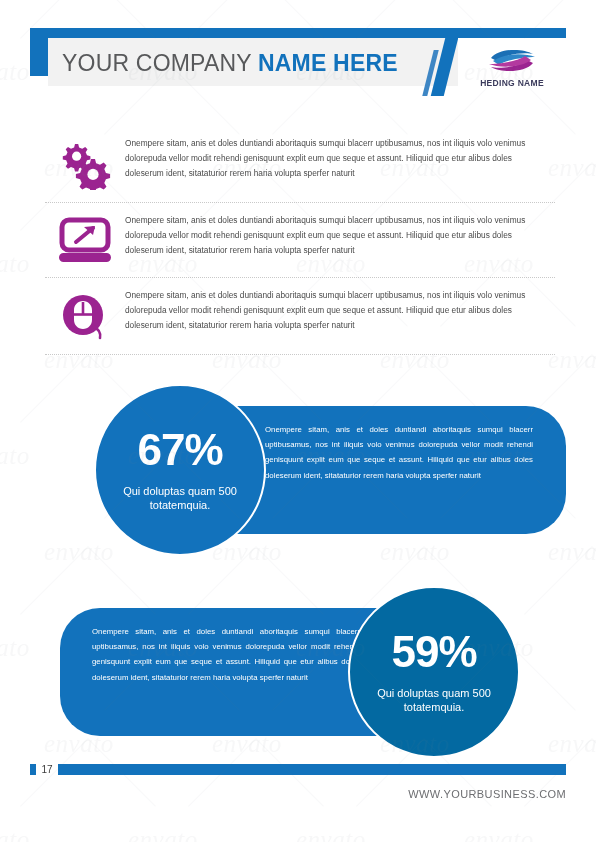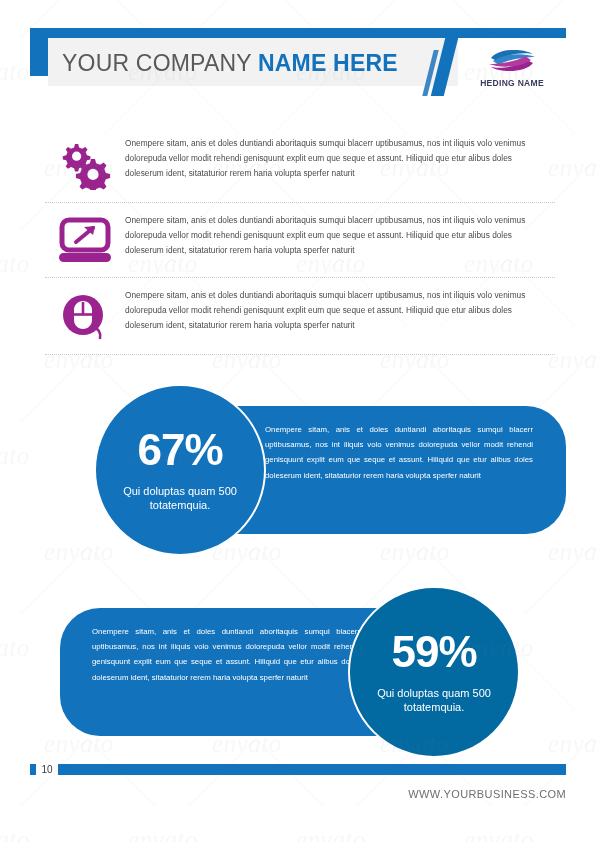--- a/index.html
+++ b/index.html
@@ -356,21 +356,21 @@
     <div class="bar-2-text">Onempere sitam, anis et doles duntiandi aboritaquis sumqui blacerr uptibusamus, nos int iliquis volo venimus dolorepuda vellor modit rehendi genisquunt explit eum que seque et assunt. Hiliquid que etur alibus doles doleserum ident, sitataturior rerem haria volupta sperfer naturit</div>
     <div class="circle-2">
       <div class="stat-pct">59%</div>
       <div class="stat-caption">Qui doluptas quam 500 totatemquia.</div>
     </div>
   </div>
 
   <div class="footer">
     <div class="footer-bar"></div>
     <div class="footer-pagebox">
-      <span class="footer-pagenum">10</span>
+      <span class="footer-pagenum">17</span>
     </div>
     <div class="footer-url">WWW.YOURBUSINESS.COM</div>
   </div>
 
 </div>
 
 <div class="watermark-layer" id="wm-layer">
     <div class="wm" style="left: -40px; top: 58px;">envato</div>
     <div class="wmx" style="left: 40px; top: -10px;"></div>
     <div class="wm" style="left: 128px; top: 58px;">envato</div>

